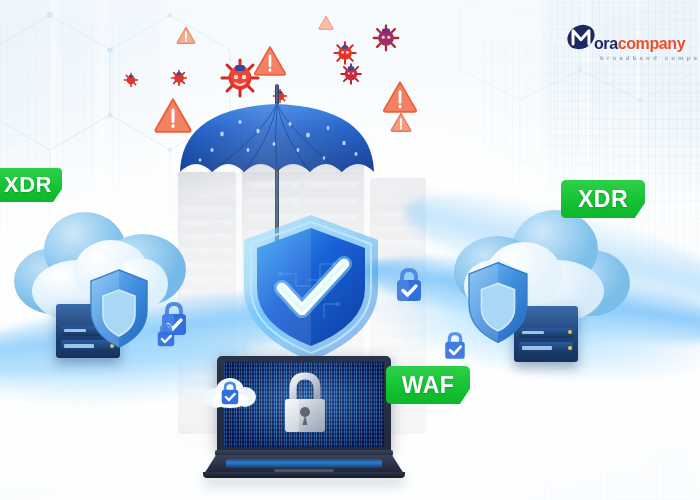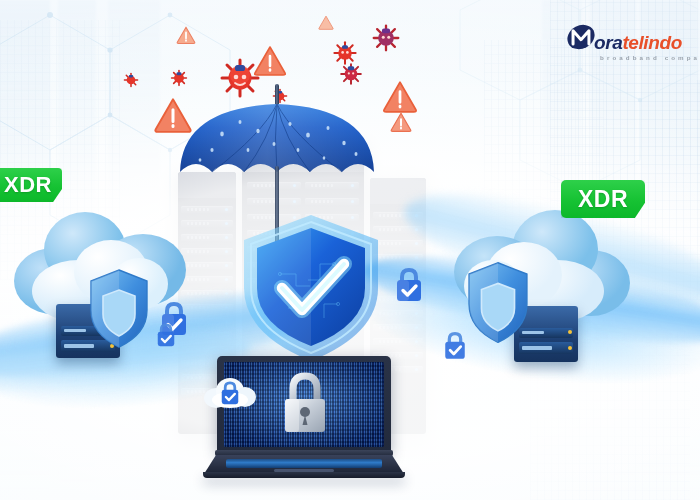--- a/index.html
+++ b/index.html
@@ -78,21 +78,21 @@
       background-image:repeating-linear-gradient(0deg,
         rgba(0,0,0,.30) 0 2px, rgba(255,255,255,.06) 2px 4px);}
   .lap-base{position:absolute;border-radius:3px;
       background:linear-gradient(180deg,#39425a,#1d2434);
       box-shadow:0 8px 16px rgba(25,45,80,.30);}
   .lap-key{position:absolute;border-radius:2px;
       background:linear-gradient(180deg,#1b4e88,#2f7fd0 40%,#123f77);}
 
   
   .logo{position:absolute;}
-  .logo-word{font-size:19px;font-weight:bold;letter-spacing:-.4px;line-height:1;font-style:italic;}
+  .logo-word{font-size:16px;font-weight:bold;letter-spacing:-.4px;line-height:1;}
   .logo-tag{font-size:6.2px;letter-spacing:3.1px;color:#9aa3ad;margin-top:2px;font-weight:bold;}
 
   .bug{position:absolute;}
   .warn{position:absolute;}
 </style>
 </head>
 <body>
 
 <div id="stage">
 
@@ -668,30 +668,33 @@
 
   <div class="badge clipR" style="left:-12px;top:168px;width:74px;height:34px;font-size:22px;border-radius:4px;">
     <span style="padding-left:6px;">XDR</span>
   </div>
 
 
   <div class="badge clipBoth" style="left:561px;top:180px;width:84px;height:38px;font-size:23px;border-radius:5px;">
     <span>XDR</span>
   </div>
 
+  <div class="badge clipBoth" style="left:386px;top:366px;width:84px;height:38px;font-size:23px;border-radius:5px;">
+    <span>WAF</span>
+  </div>
 
   <div class="logo" style="left:566px;top:22px;width:150px;height:44px;">
     <div style="display:flex;align-items:flex-end;">
       <svg style="width:30px;height:30px;margin-right:-2px;" viewBox="0 0 34 34">
         <ellipse cx="17" cy="17" rx="16" ry="13" fill="#1b2a63" transform="rotate(-28 17 17)"></ellipse>
         <path d="M8 25 L8 10 L17 20 L26 10 L26 25" fill="none" stroke="#ffffff" stroke-width="3.4" stroke-linejoin="round" stroke-linecap="round"></path>
       </svg>
       <div style="display:flex;align-items:baseline;">
         <span class="logo-word" style="color:#1b2a63;">ora</span>
-        <span class="logo-word" style="color:#e8502a;">telindo</span>
+        <span class="logo-word" style="color:#e8502a;">company</span>
       </div>
     </div>
     <div class="logo-tag" style="margin-left:34px;">broadband company</div>
   </div>
 
   <div style="position:absolute;right:0;top:0;width:4px;height:80px;background:linear-gradient(90deg,rgba(255,255,255,0),rgba(245,250,254,.9));"></div>
 
 </div>
 
 </body></html>

